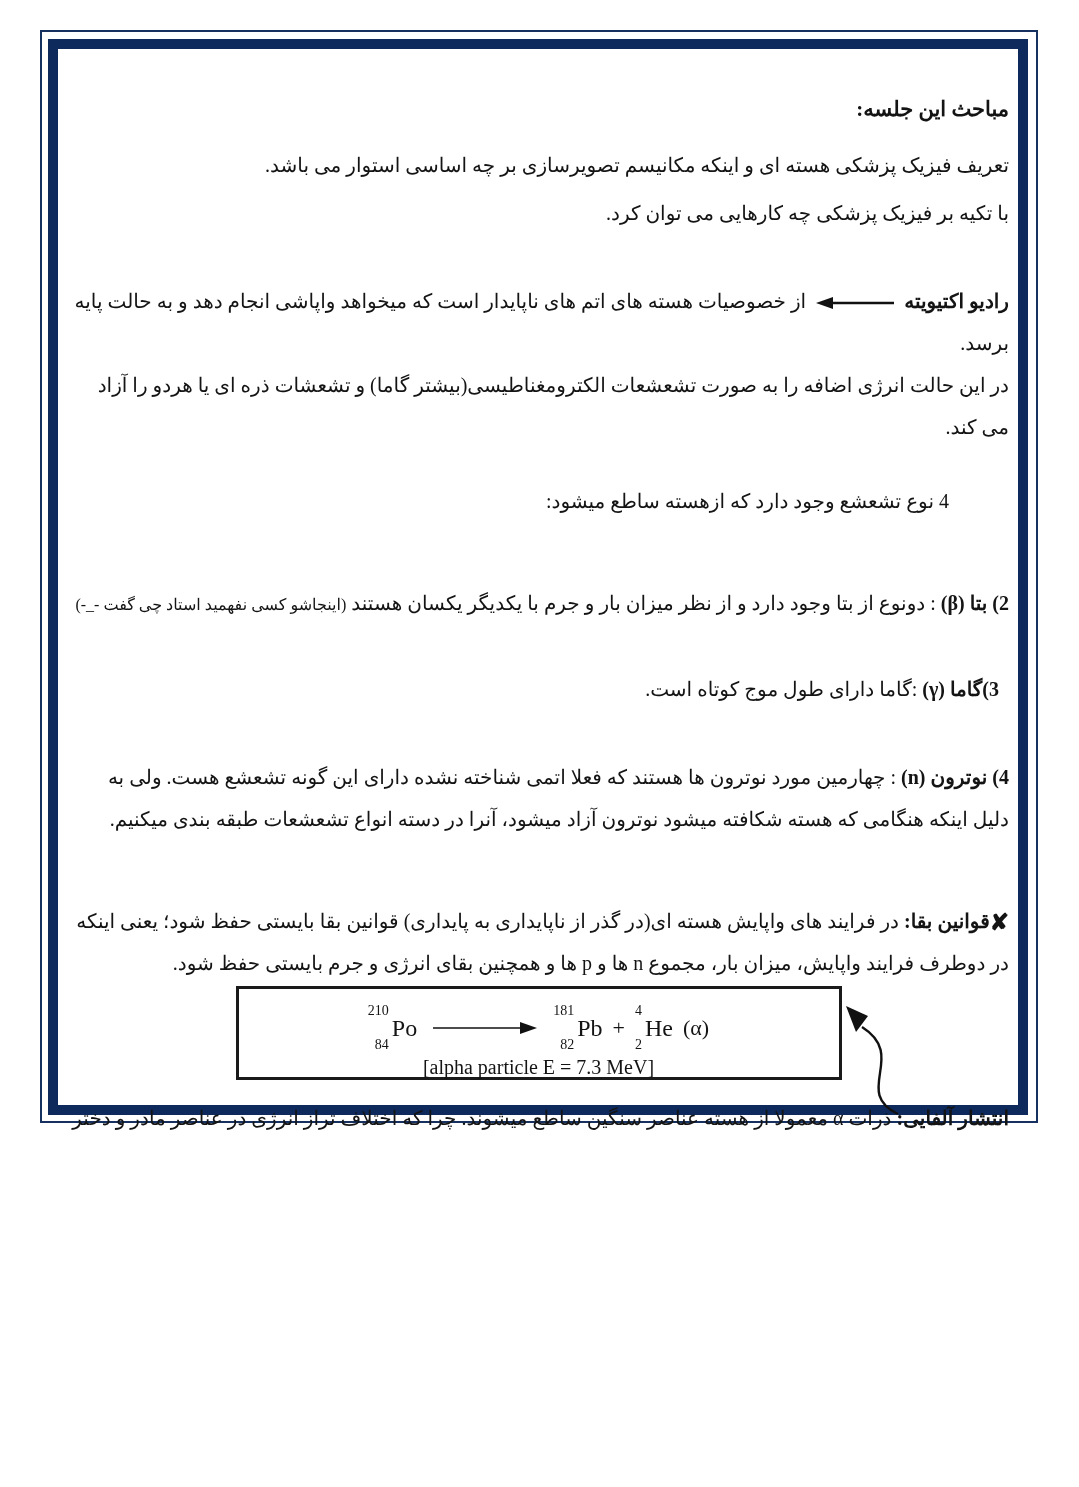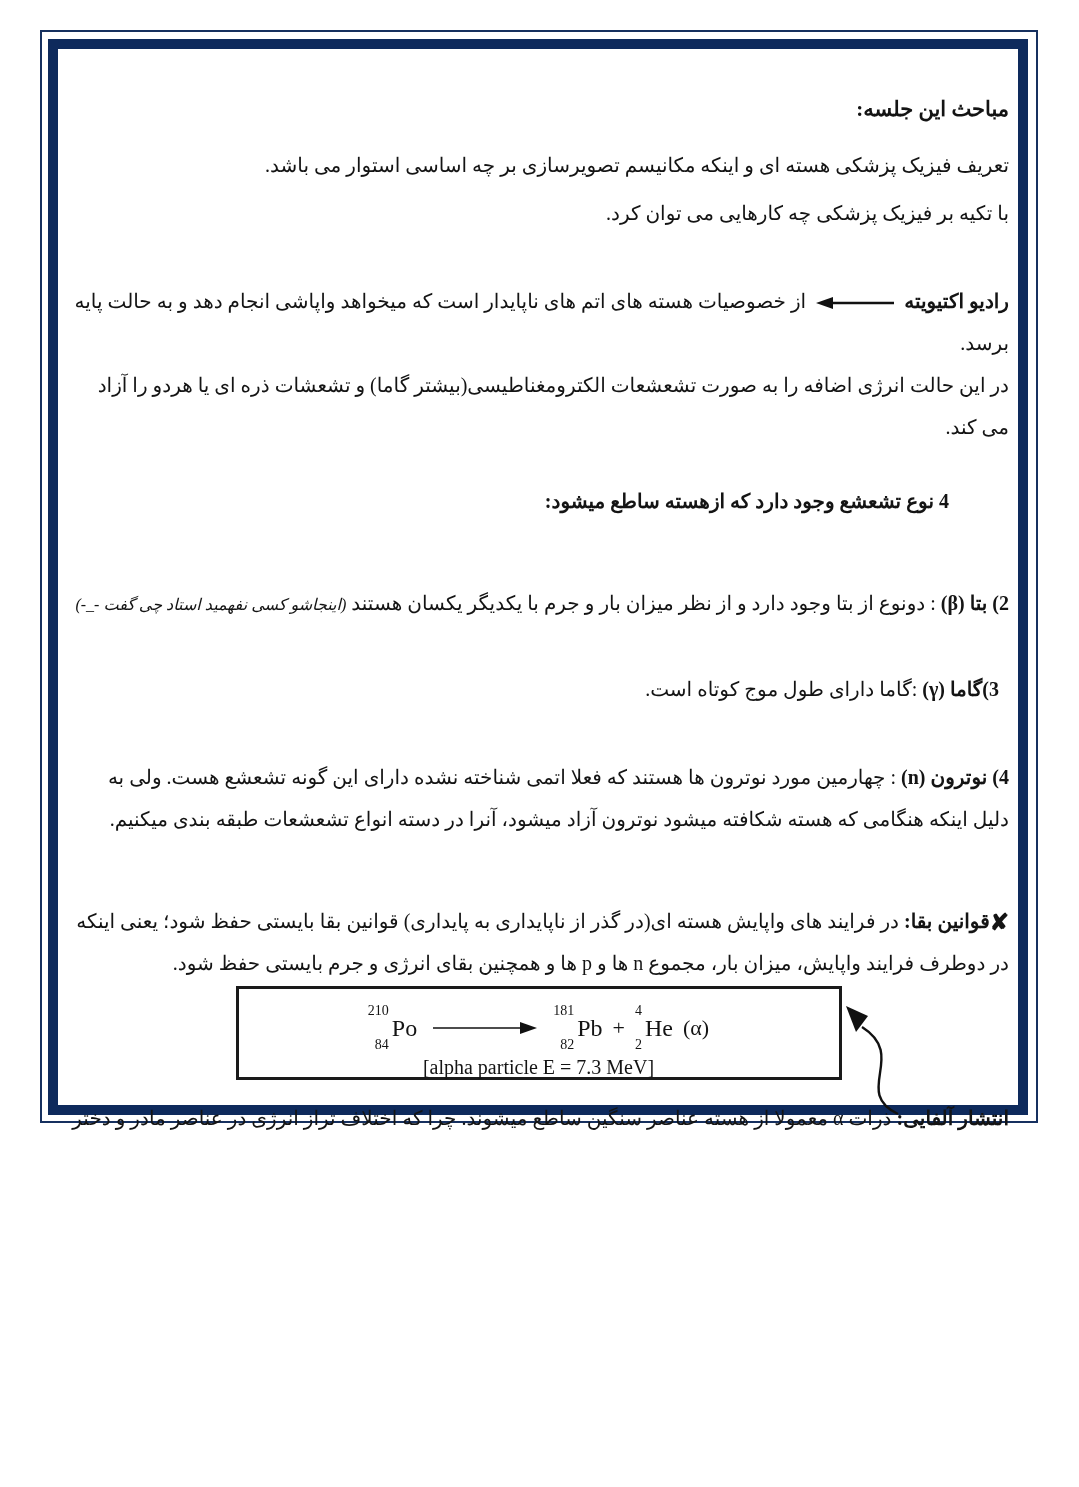--- a/index.html
+++ b/index.html
@@ -27,27 +27,27 @@
     font-size:20px;
     line-height:42px;
   }
   .content p{margin:0;}
   b{font-weight:bold;}
   .heading{font-weight:bold;font-size:21px;}
   .intro1{margin-top:14px !important;}
   .intro2{margin-top:6px !important;}
   .radio-para{margin-top:46px !important;}
   .energy-para{margin-top:0px !important;}
-  .types-intro{margin-top:32px !important;padding-left:0;padding-right:60px;font-weight:bold;}
+  .types-intro{margin-top:32px !important;padding-left:0;padding-right:60px;}
   .item-alpha{margin-top:4px !important;padding-right:10px;}
   .item-beta{margin-top:60px !important;}
   .item-gamma{margin-top:42px !important;padding-right:10px;}
   .item-neutron{margin-top:46px !important;}
   .conservation-para{margin-top:60px !important;}
-  .note{font-style:italic;font-size:16px;}
+  .note{font-size:16px;}
   .x-mark{font-weight:bold;font-size:23px;line-height:1;vertical-align:-2px;}
   .inline-arrow{vertical-align:middle;margin:0 10px;}
   
   .equation-wrap{position:relative;margin-top:2px;height:215px;}
   .equation-box{
     position:absolute;left:50%;transform:translateX(-50%);top:0;
     width:600px;height:88px;
     border:3px solid #1a1a1a;
     direction:ltr;text-align:center;
     font-family:"Liberation Serif","DejaVu Serif",serif;

